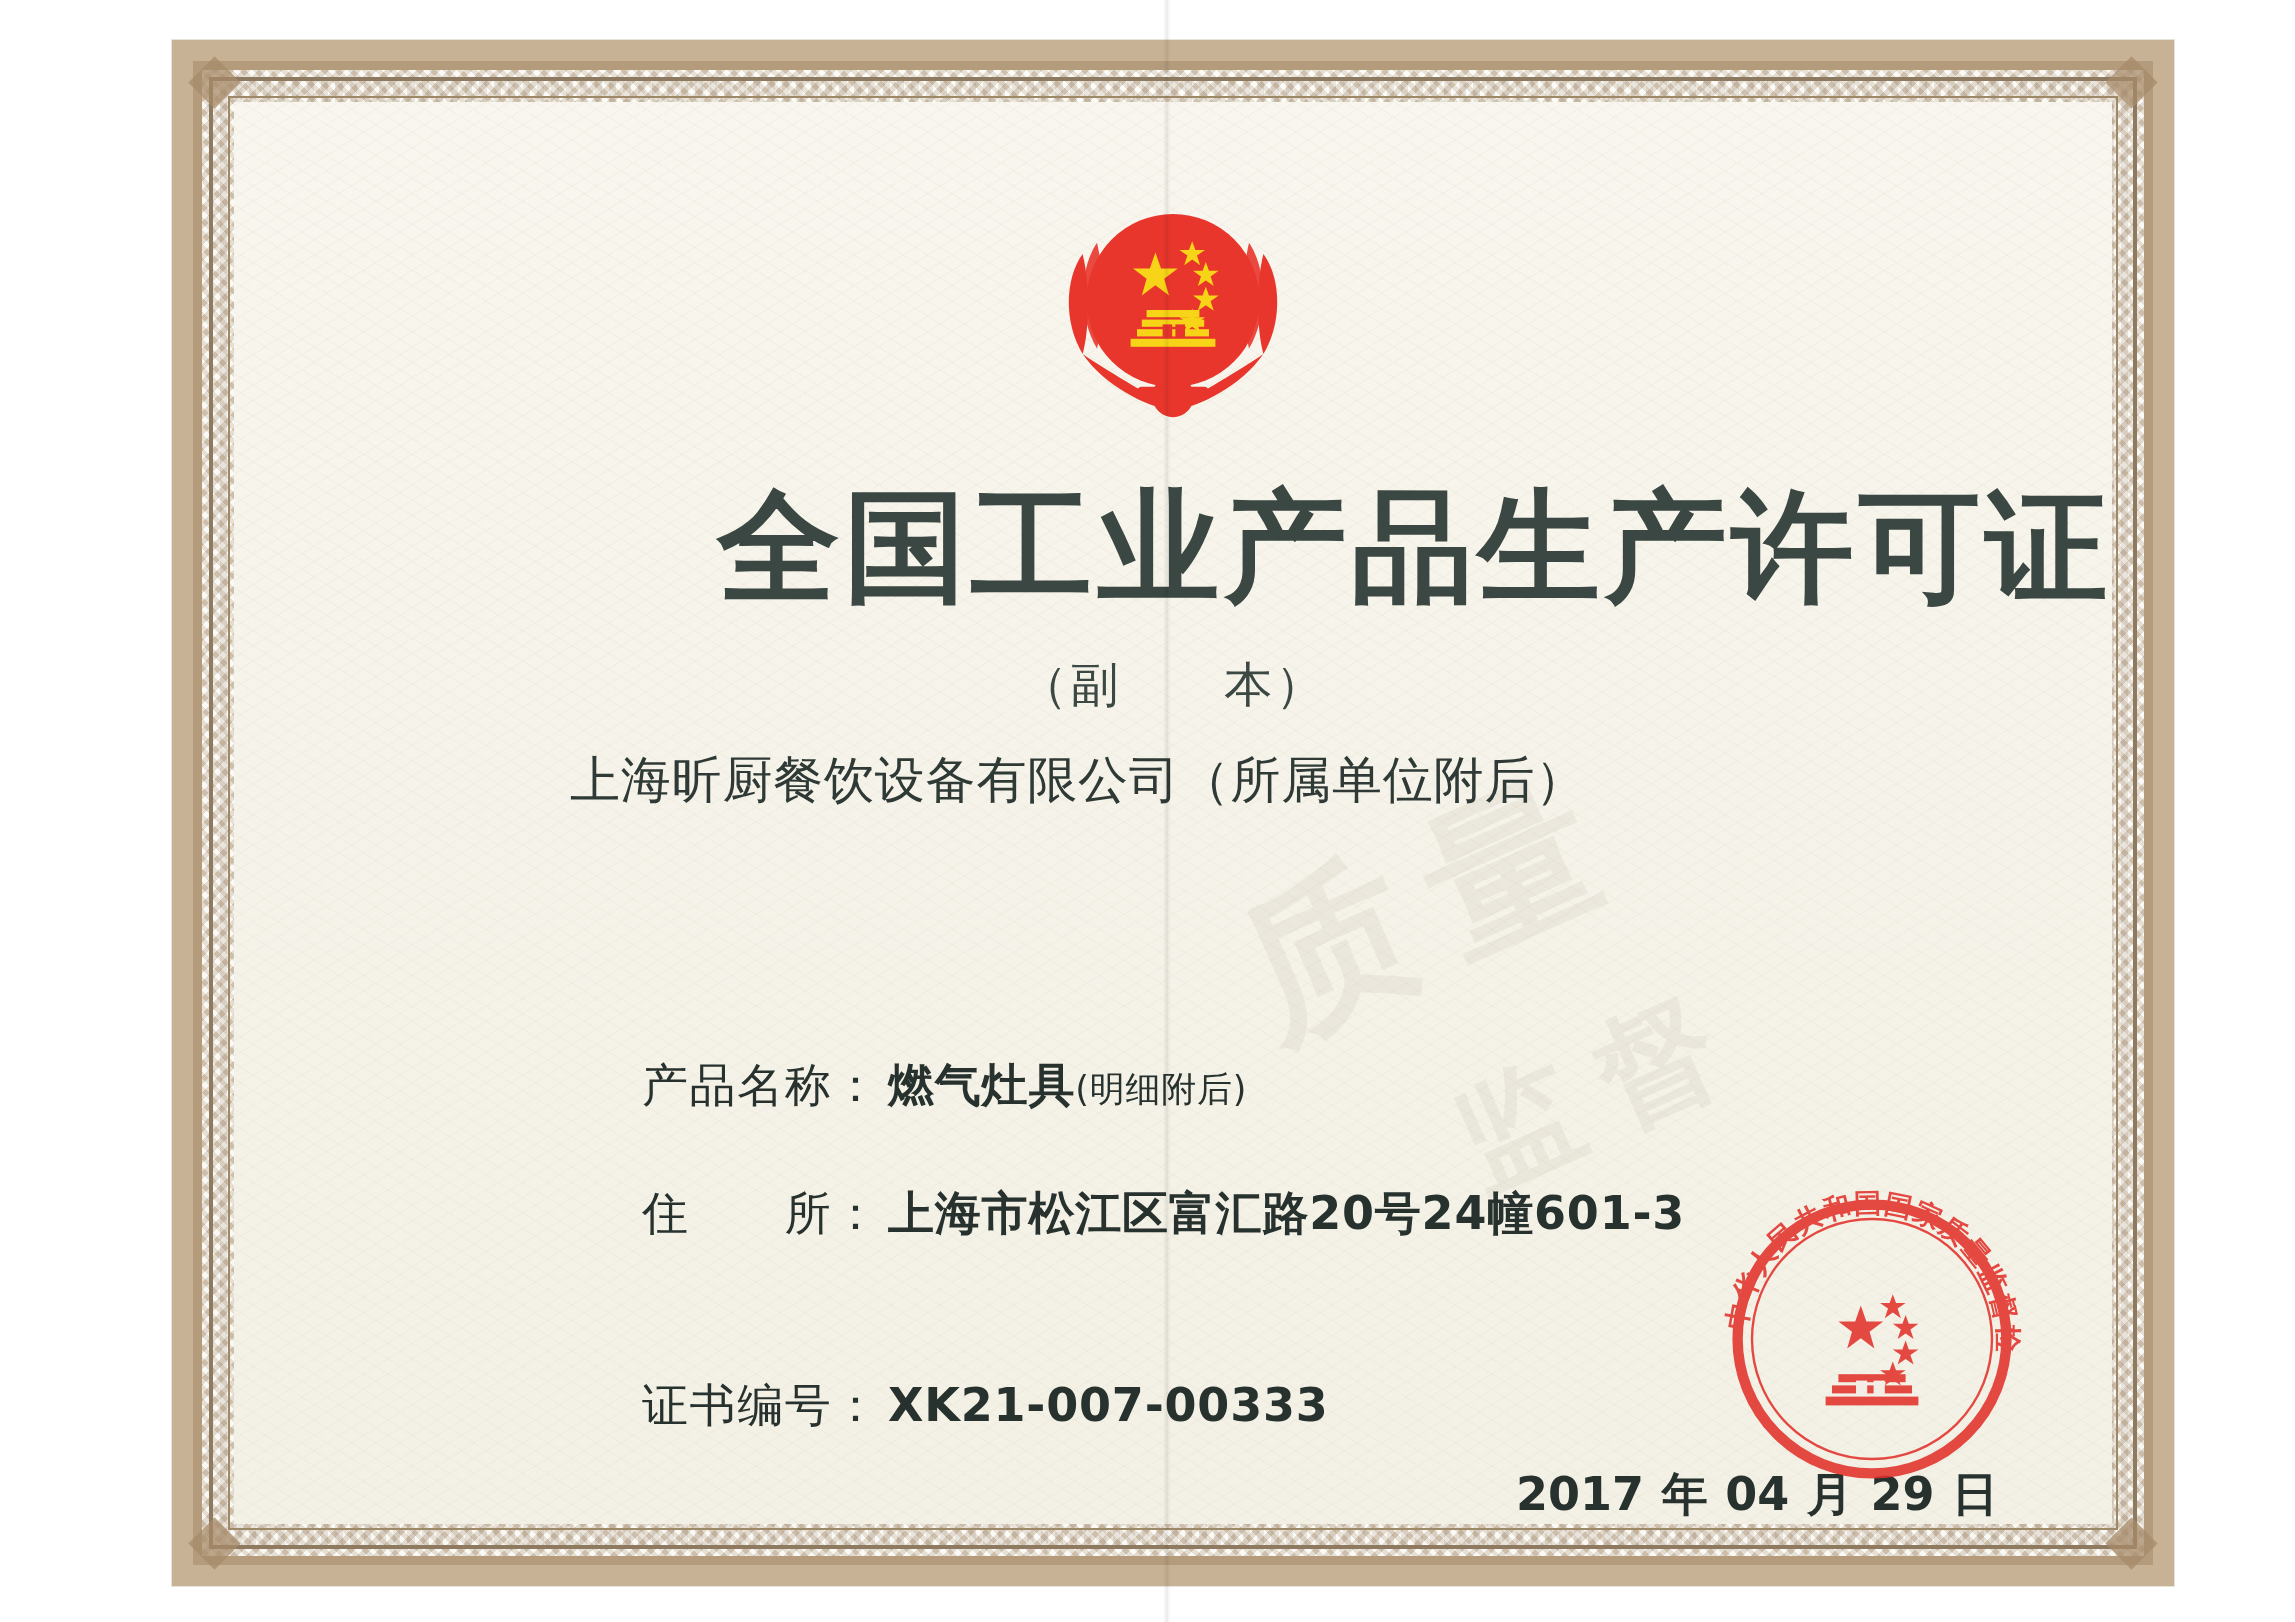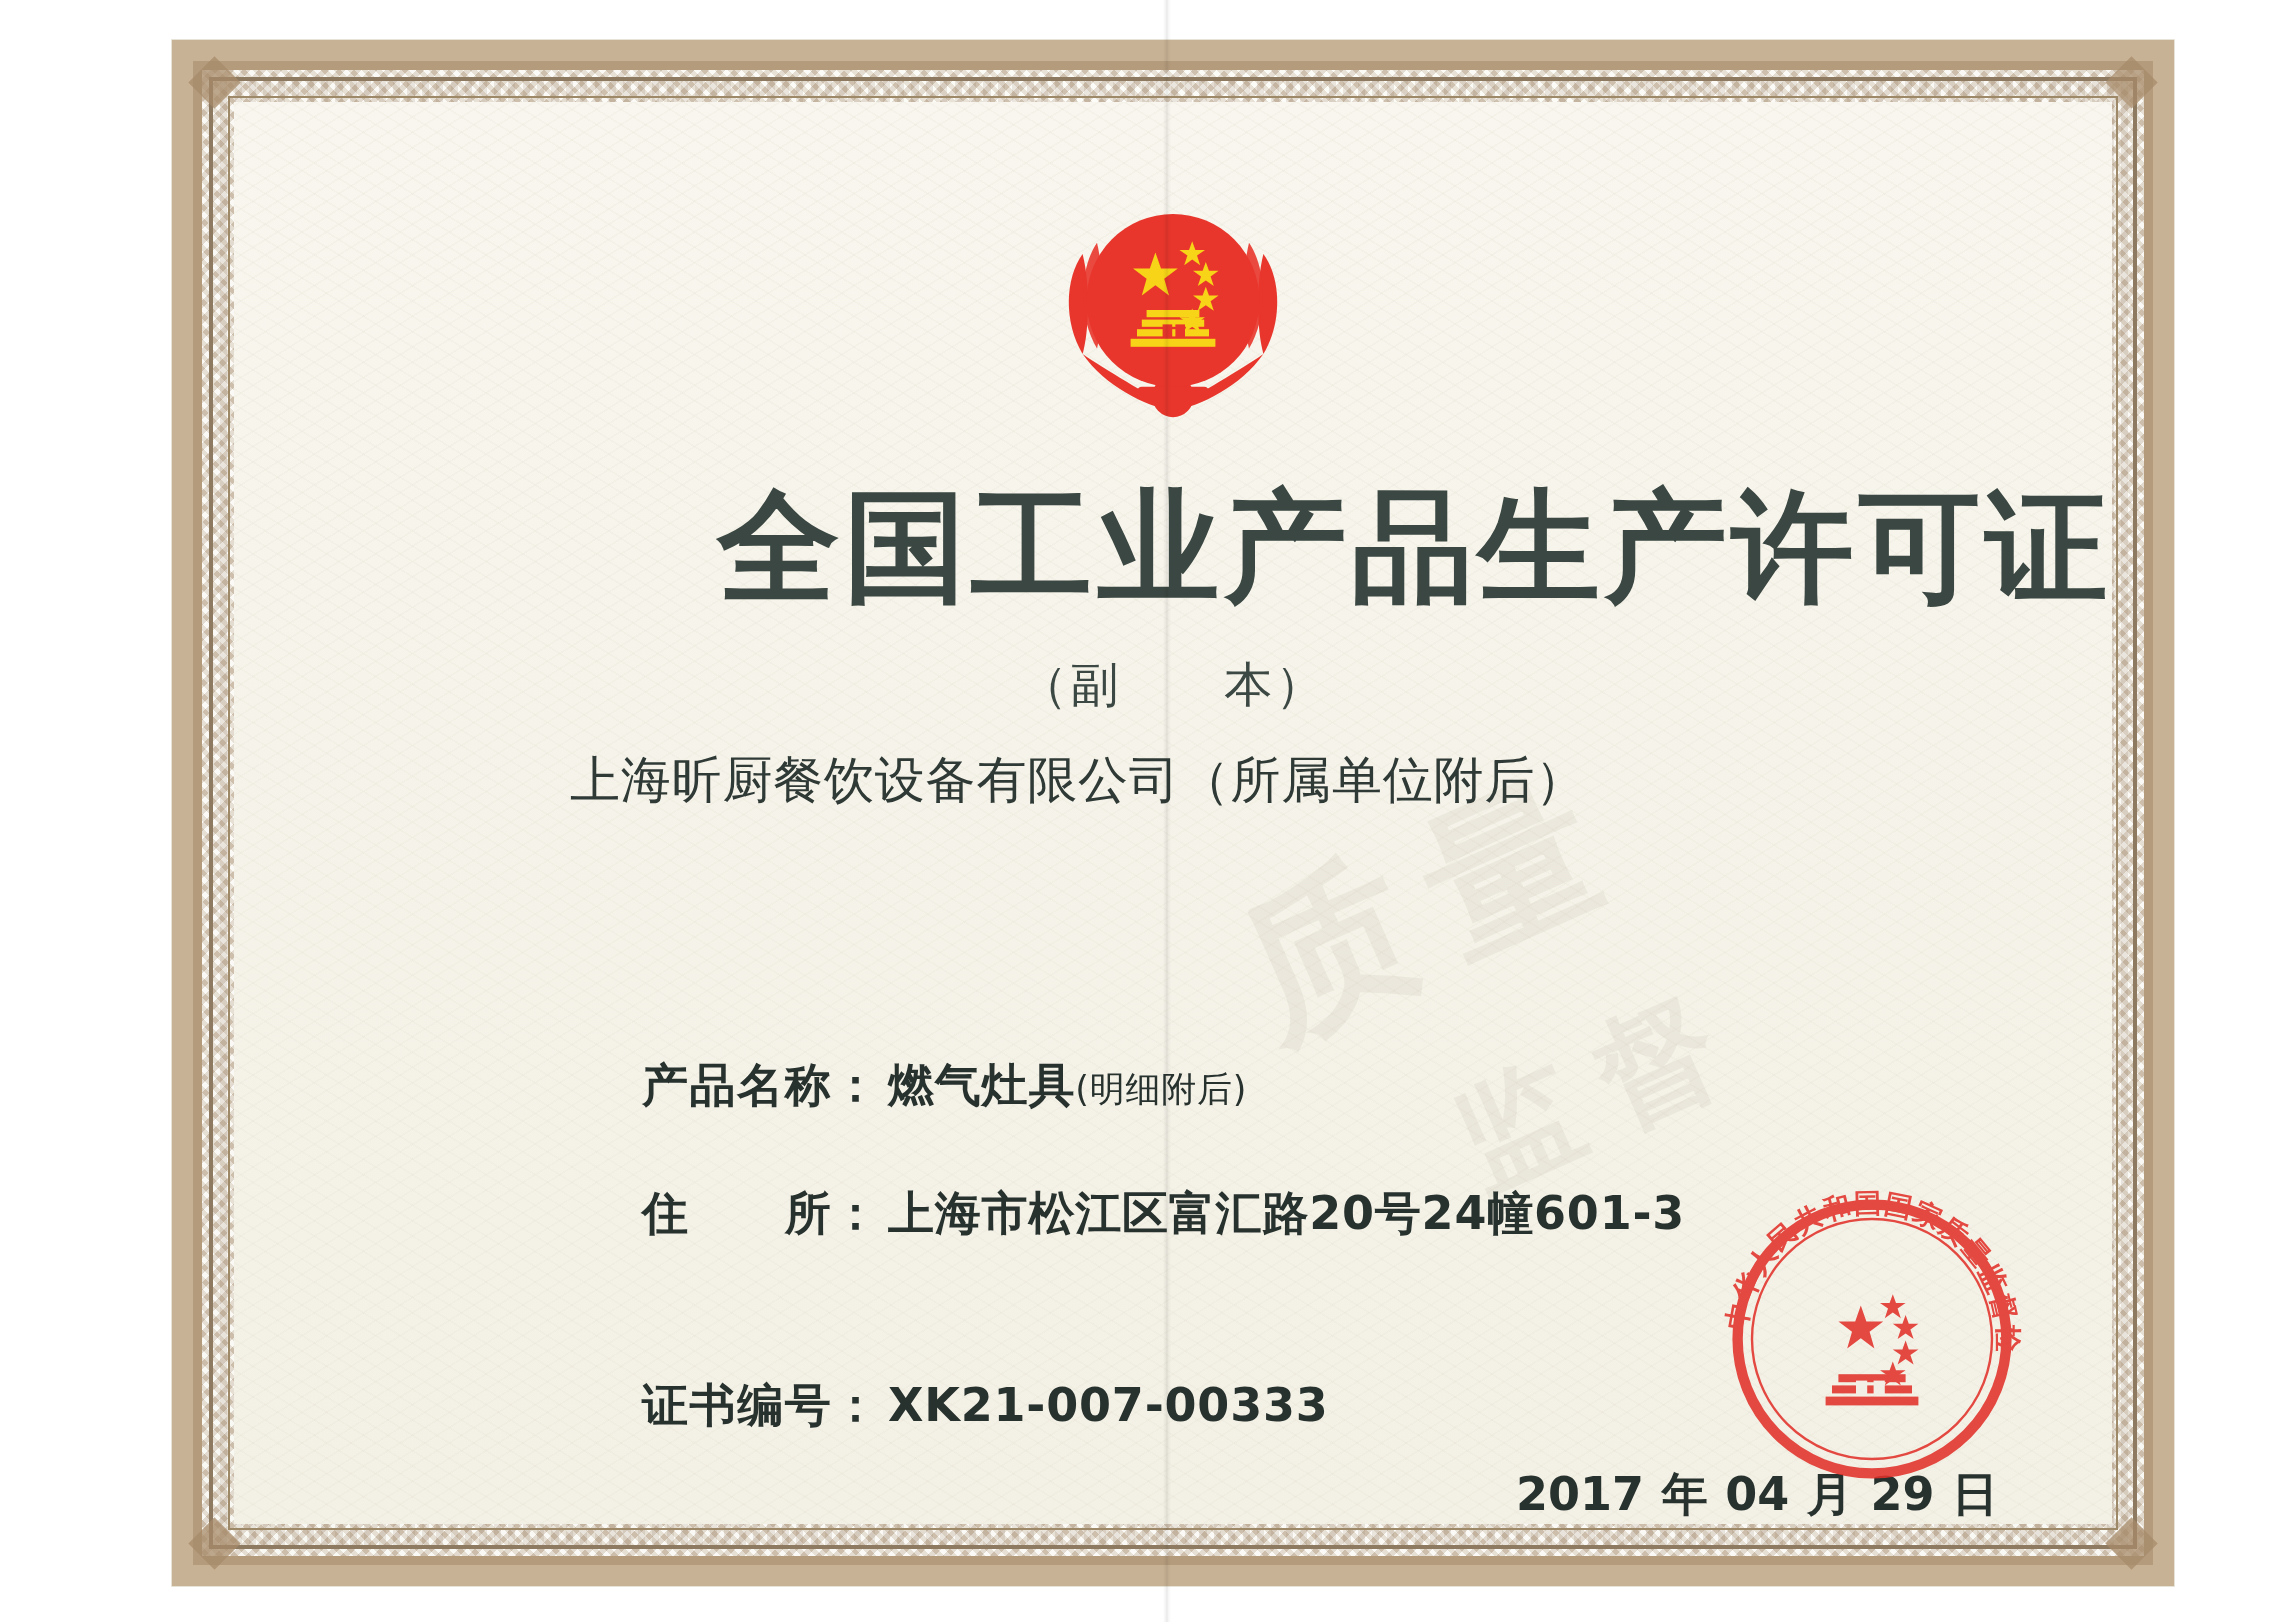--- a/index.html
+++ b/index.html
@@ -201,21 +201,21 @@
   
   .field {
     position: absolute;
     display: flex;
     align-items: baseline;
     font-family: "DejaVu Sans", sans-serif;
     color: #27312e;
     white-space: nowrap;
   }
   .field .label {
-    font-weight: 700;
+    font-weight: 400;
     font-size: 46px;
     letter-spacing: 1.6px;
   }
   .field .value {
     font-weight: 700;
     font-size: 46px;
     margin-left: 8px;
     letter-spacing: 0.8px;
   }
   .field .value .small {

